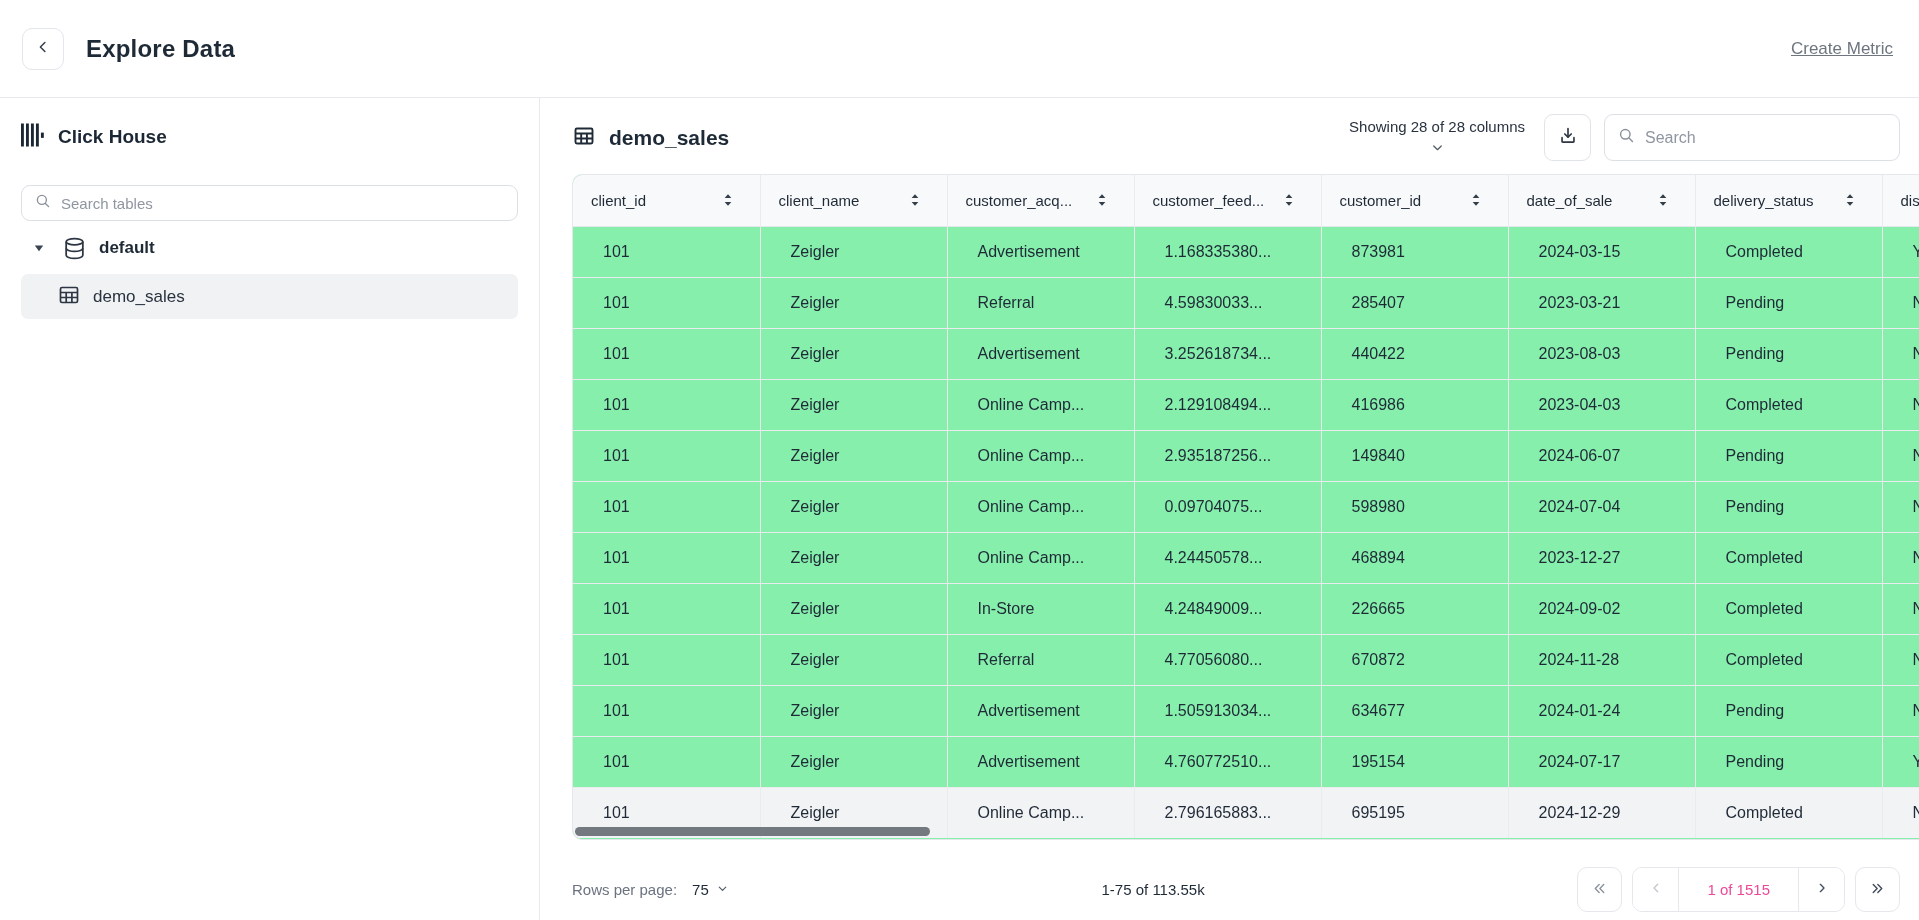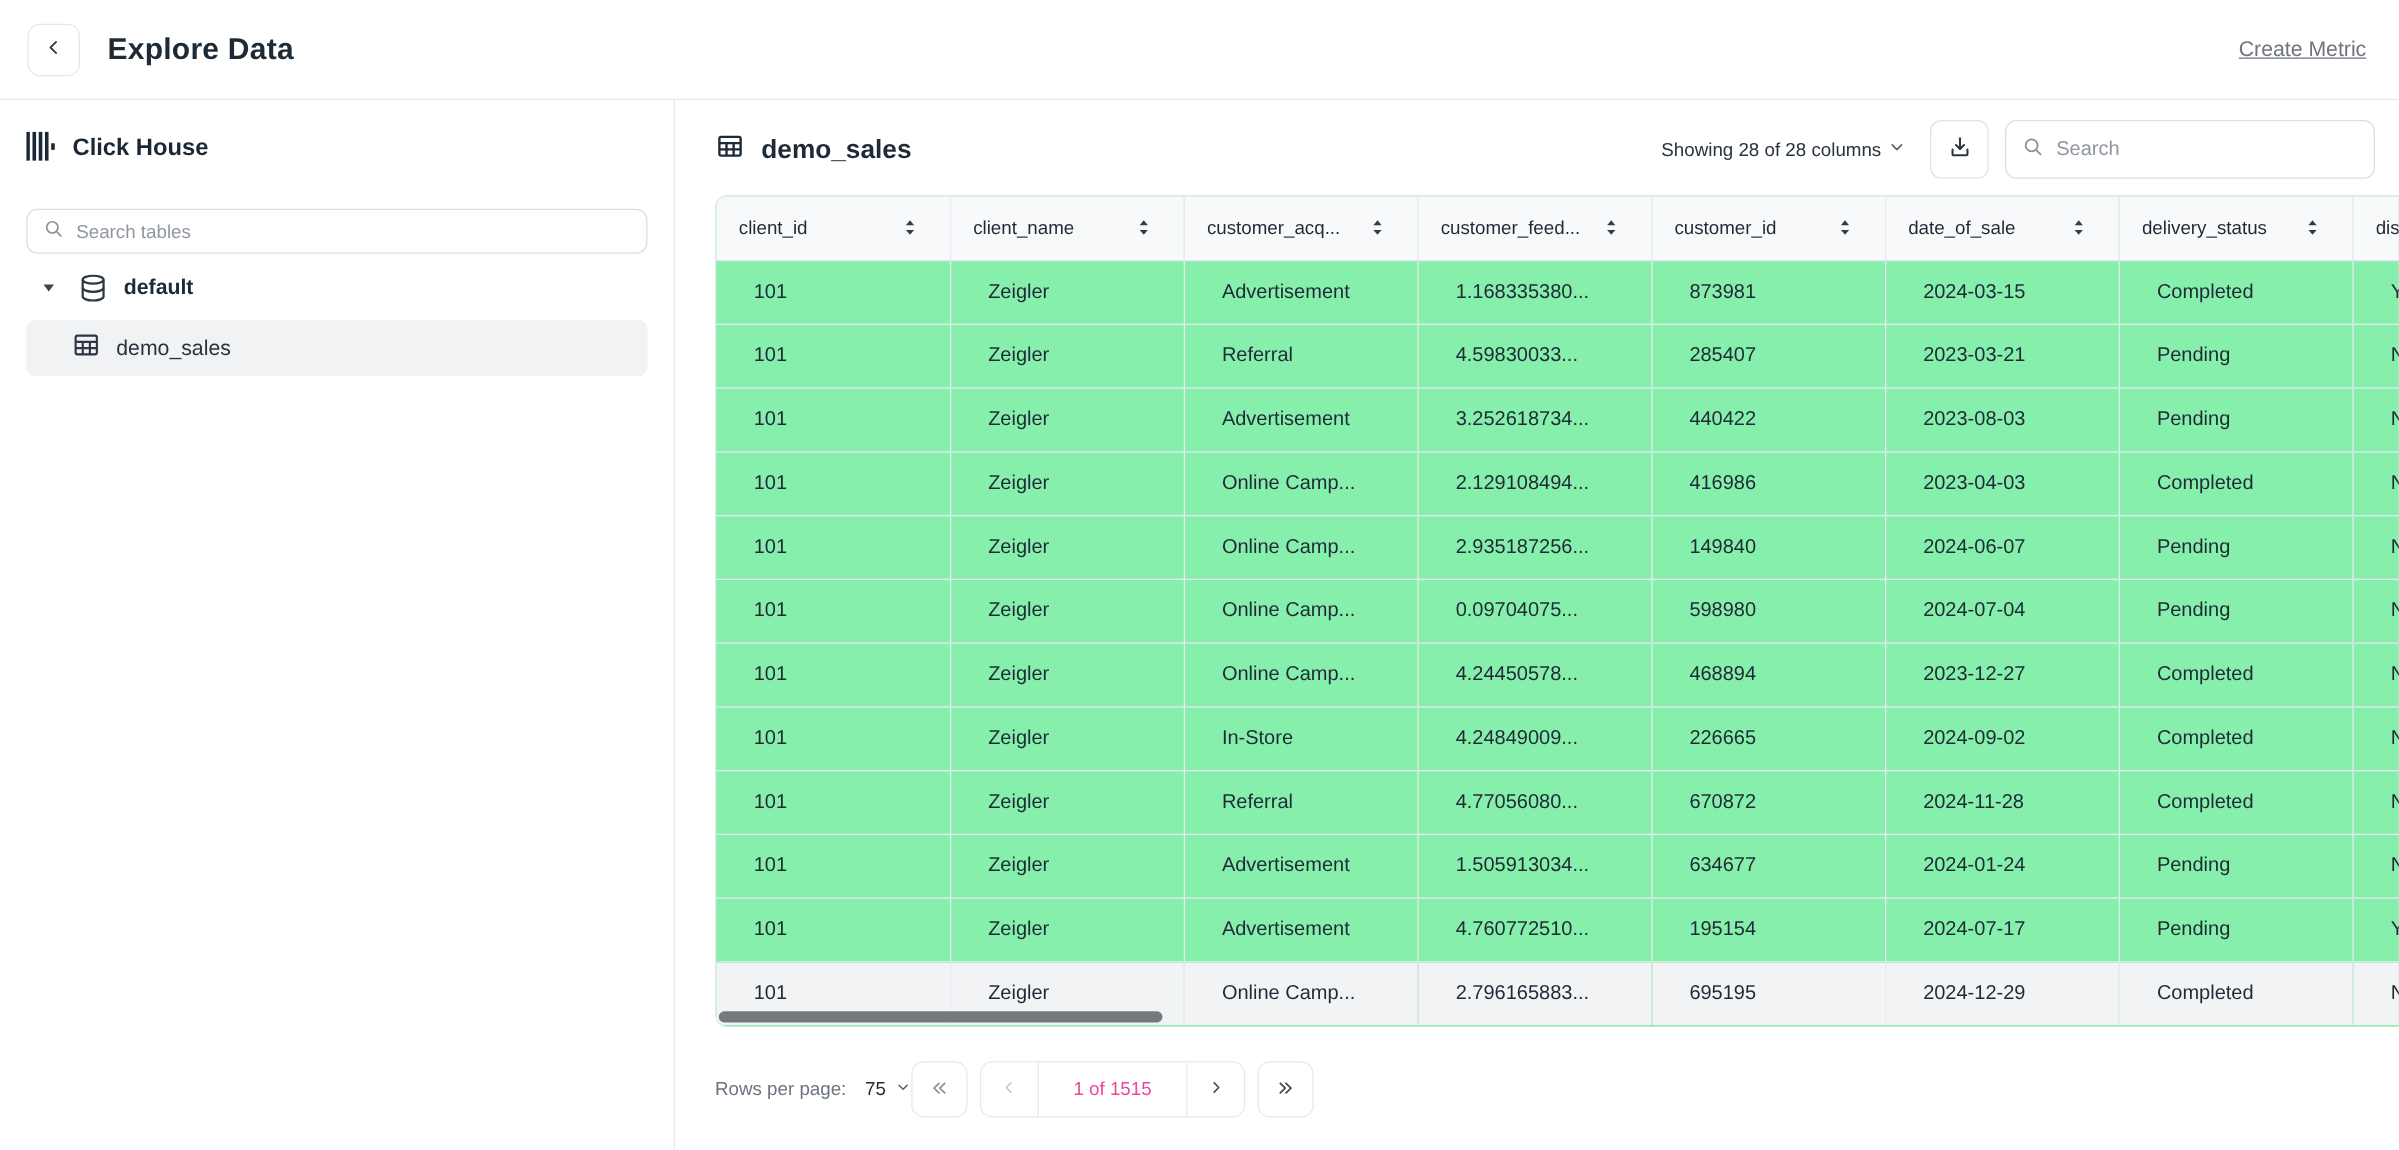--- a/index.html
+++ b/index.html
@@ -1,20 +1,20 @@
 <!DOCTYPE html>
 <html><head>
 <meta charset="utf-8">
 <style>
   * { box-sizing: border-box; margin: 0; padding: 0; }
   html, body { width: 1919px; height: 920px; overflow: hidden; background: #fff;
     font-family: "Liberation Sans", sans-serif; color: #1f2a37; }
 
   
-  .topbar { height: 80px; display: flex; align-items: center; padding: 0 26px 0 22px;
+  .topbar { height: 98px; display: flex; align-items: center; padding: 0 26px 0 22px;
     border-bottom: 1px solid #e7e9ec; }
   .back-btn { width: 42px; height: 42px; border: 1px solid #e3e6ea; border-radius: 10px;
     background: #fff; display: flex; align-items: center; justify-content: center; cursor: pointer; }
   .page-title { font-size: 24px; font-weight: 700; margin-left: 22px; letter-spacing: .2px; }
   .create-metric { margin-left: auto; font-size: 17px; color: #6e757e;
     text-decoration: underline; cursor: pointer; }
 
   
   .app-body { display: flex; height: 841px; }
   .sidebar { width: 540px; border-right: 1px solid #e7e9ec; padding: 0 21px; flex-shrink: 0; }
@@ -34,22 +34,22 @@
   .tree-db .label { font-size: 17px; font-weight: 700; color: #1f2a37; }
   .tree-table { margin-top: 13px; height: 45px; border-radius: 7px; background: #f1f2f4;
     display: flex; align-items: center; padding-left: 36px; gap: 12px; cursor: pointer; }
   .tree-table .label { font-size: 17px; color: #29333f; }
 
   
   .main-header { margin-top: 16px; height: 47px; display: flex; align-items: center; flex-shrink: 0; }
   .title-group { display: flex; align-items: center; gap: 13px; }
   .table-title { font-size: 21px; font-weight: 700; }
   .header-right { margin-left: auto; display: flex; align-items: center; gap: 13px; }
-  .columns-dropdown { display: flex; align-items: flex-end; gap: 5px; font-size: 15px;
-    color: #29333f; cursor: pointer; padding: 0 6px; }
+  .columns-dropdown { display: flex; align-items: center; gap: 5px; font-size: 15px;
+    color: #29333f; cursor: pointer; padding: 0 6px; flex-direction: column; }
   .icon-btn { width: 47px; height: 47px; border: 1px solid #e0e3e7; border-radius: 9px;
     background: #fff; display: flex; align-items: center; justify-content: center; cursor: pointer; }
   .main-search { width: 296px; height: 47px; margin-top: 0; border-radius: 9px; }
   .main-search input { font-size: 16px; }
 
   
   .table-wrap { position: relative; margin-top: 13px; width: 1378px; height: 666px;
     border: 1px solid #e5e7eb; border-right: none; border-radius: 10px 0 0 10px;
     overflow: hidden; background: #86efac; flex-shrink: 0; }
   table { table-layout: fixed; border-collapse: collapse; width: 1496px; }
@@ -422,20 +422,21 @@
         <span>Rows per page:</span>
         <span class="rpp-select">
           <span>75</span>
           <span>
             <svg width="13" height="13" viewBox="0 0 24 24">
                 <path d="M6 9.5l6 6 6-6" fill="none" stroke="#545c66" stroke-width="2.2" stroke-linecap="round" stroke-linejoin="round"></path>
               </svg>
           </span>
         </span>
       </div>
+      <div class="range">1-75 of 113.55k</div>
       <div class="pagination">
         <button class="pg-btn">
           <span>
             <svg width="17" height="17" viewBox="0 0 24 24" fill="none" stroke="#8d939c" stroke-width="2" stroke-linecap="round" stroke-linejoin="round">
                 <path d="M11.5 6.5 6 12l5.5 5.5"></path>
                 <path d="M18 6.5 12.5 12l5.5 5.5"></path>
               </svg>
           </span>
         </button>
         <div class="pg-group">

